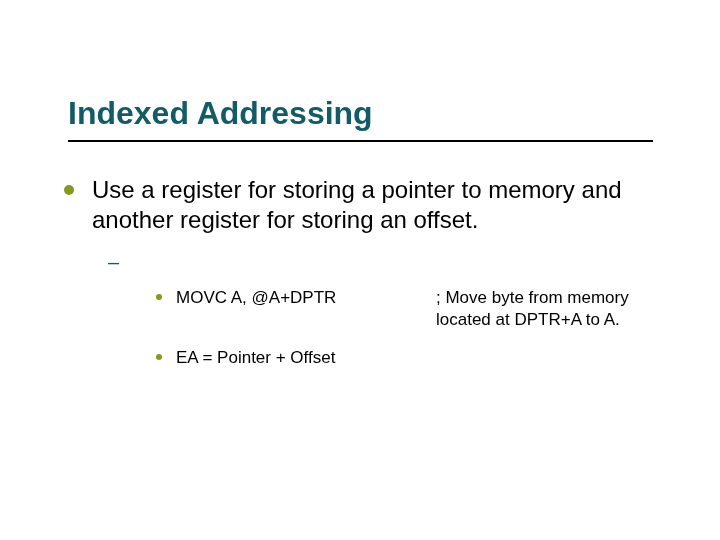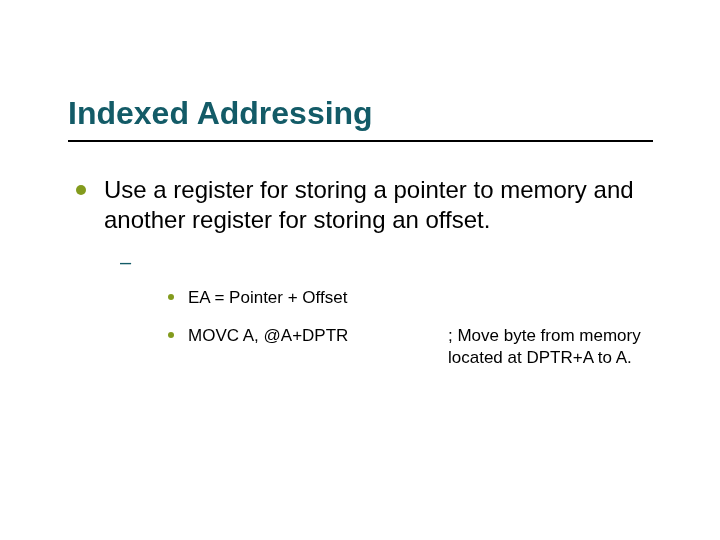--- a/index.html
+++ b/index.html
@@ -29,21 +29,21 @@
   .underline {
     position: absolute;
     left: 68px;
     top: 140px;
     width: 585px;
     height: 2px;
     background: #000;
   }
   .body {
     position: absolute;
-    left: 76px;
+    left: 64px;
     top: 175px;
     width: 590px;
   }
   .lvl1 {
     display: flex;
     align-items: flex-start;
     margin-bottom: 14px;
   }
   .lvl1 .bullet-dot {
     flex: 0 0 auto;
@@ -121,25 +121,25 @@
       <span class="bullet-dot"></span>
       <span class="text">Use a register for storing a pointer to memory and another register for storing an offset.</span>
     </div>
 
     <div class="lvl2">
       <span class="dash">–</span>
     </div>
 
     <div class="lvl3">
       <span class="bullet-dot"></span>
-      <span class="text">EA = Pointer + Offset</span>
-    </div>
-
-    <div class="lvl3">
-      <span class="bullet-dot"></span>
       <span class="text">
         <span class="code-left">MOVC A, @A+DPTR</span>
         <span class="code-right">; Move byte from memory located at DPTR+A to A.</span>
       </span>
     </div>
 
+    <div class="lvl3">
+      <span class="bullet-dot"></span>
+      <span class="text">EA = Pointer + Offset</span>
+    </div>
+
   </div>
 </div>
 
 </body></html>

